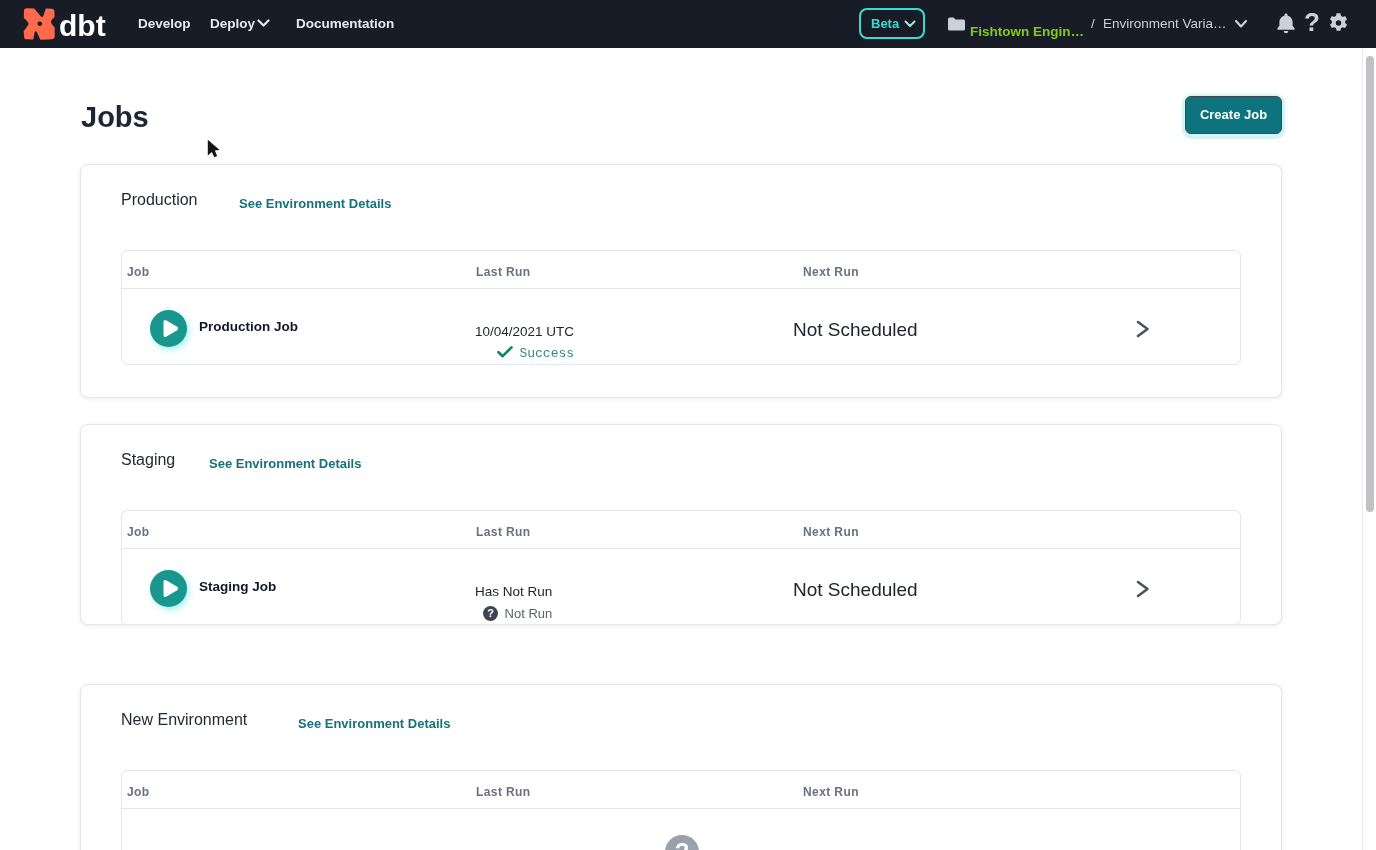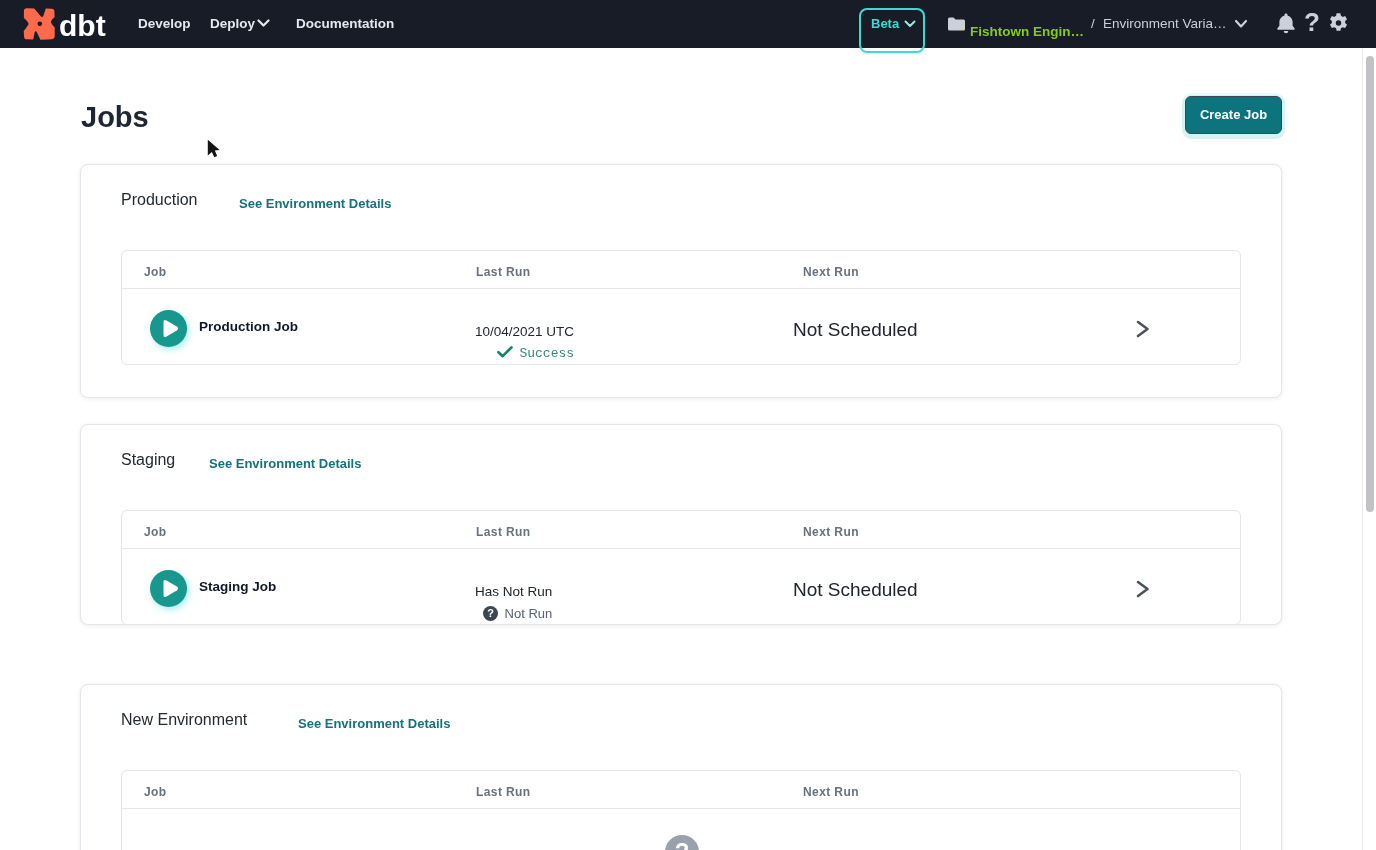--- a/index.html
+++ b/index.html
@@ -2,35 +2,35 @@
 <html><head>
 <meta charset="utf-8">
 <style>
   * { margin:0; padding:0; box-sizing:border-box; }
   html,body { width:1376px; height:850px; overflow:hidden; background:#fff;
     font-family:"Liberation Sans", sans-serif; }
   .nav { position:absolute; left:0; top:0; width:1376px; height:48px; background:#171c27; }
   .logo-mark { position:absolute; }
   .logo-text { position:absolute; left:59px; top:9px; color:#fff; font-size:30px; font-weight:700; letter-spacing:0px; }
   .navlink { position:absolute; top:16px; color:#e5e9ef; font-size:13.5px; font-weight:700; }
-  .beta { position:absolute; left:859px; top:8px; width:66px; height:45px; border:2px solid #3bdbd2; border-radius:8px; color:#3bdbd2; font-size:13px; font-weight:700; }
+  .beta { position:absolute; left:859px; top:8px; width:66px; height:31px; border:2px solid #3bdbd2; border-radius:8px; color:#3bdbd2; font-size:13px; font-weight:700; }
   .beta span { position:absolute; left:10px; top:6px; }
   .crumb-bold { position:absolute; top:24px; color:#84cc16; font-size:13.5px; font-weight:700; }
   .crumb { position:absolute; top:16px; color:#c9ced8; font-size:13.5px; font-weight:400; }
 
   .title { position:absolute; left:81px; top:102px; font-size:29px; line-height:31px; font-weight:700; color:#1f2633; }
   .create-btn { position:absolute; left:1185px; top:96px; width:97px; height:38px; background:#0d747e; border:1px solid #3e464e; border-radius:6px; color:#fff; font-size:13px; font-weight:600; text-align:center; line-height:36px; box-shadow:0 2px 0 3px #d4f3f2, 0 0 0 3px #e8faf9; }
 
   .card { position:absolute; left:80px; width:1202px; background:#fff; border:1px solid #e3e6ea; border-radius:8px; box-shadow:0 1px 4px rgba(22,28,38,0.08); }
   .card h2 { position:absolute; left:40px; top:26px; font-size:16px; font-weight:400; color:#242a33; }
   .card .envlink { position:absolute; top:31px; font-size:13px; font-weight:700; color:#16717a; }
   .tbl { position:absolute; left:40px; top:85px; width:1120px; border:1px solid #e3e6ea; border-radius:6px; }
   .thead { position:relative; height:38px; border-bottom:1px solid #e3e6ea; }
   .th { position:absolute; top:14px; font-size:12px; font-weight:700; color:#68727f; letter-spacing:0.4px; }
-  .th1 { left:22px; } .th2 { left:354px; } .th3 { left:681px; }
+  .th1 { left:5px; } .th2 { left:354px; } .th3 { left:681px; }
   .trow { position:relative; height:75px; }
   .play { position:absolute; left:28px; top:21px; width:37px; height:37px; border-radius:50%; background:#17978d; box-shadow:2px 3px 6px rgba(101,229,222,0.55); }
   .jobname { position:absolute; left:77px; top:30px; font-size:13.5px; font-weight:700; color:#0f172a; }
   .lastrun { position:absolute; left:353px; top:33px;text-align:right; }
   .lr1 { font-size:13.5px; color:#20252e; line-height:20px; }
   .lr2 { margin-top:2px; font-size:13px; line-height:19px; }
   .nextrun { position:absolute; left:671px; top:30px; font-size:19px; color:#20252e; }
   .rowchev { position:absolute; left:1013px; top:30px; }
 </style>
 </head>

